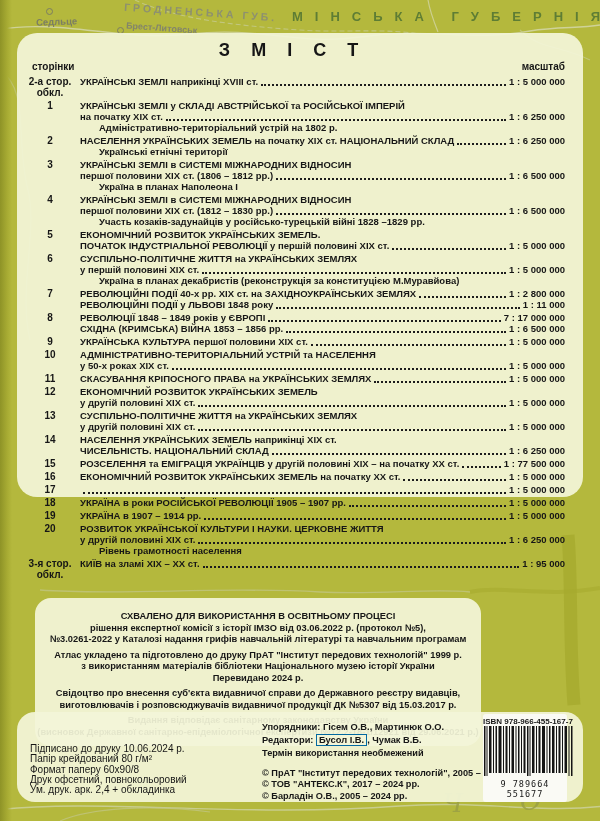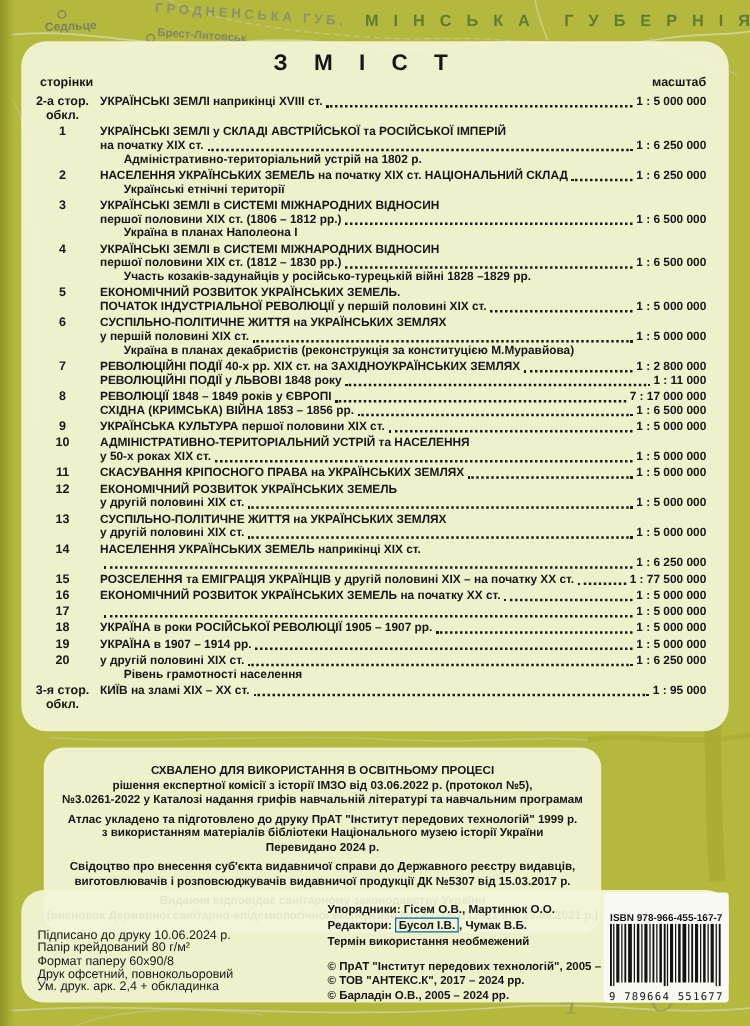--- a/index.html
+++ b/index.html
@@ -16,21 +16,21 @@
   .lbl-minsk{left:292px;top:9px;font-size:13px;letter-spacing:12px;color:#5e7d34;font-weight:bold;}
   .town-dot{position:absolute;z-index:2;width:5px;height:5px;border:1.2px solid #7c7e62;border-radius:50%;}
   .dot-sedlce{left:46px;top:8px;}
   .dot-brest{left:117px;top:27px;}
   .big-letter{position:absolute;z-index:2;font-family:"DejaVu Serif",serif;font-style:italic;
               font-size:26px;color:#9ba045;opacity:.85;}
   .bl-ch{left:443px;top:788px;}
   .bl-o{left:520px;top:786px;}
   
   .panel{position:absolute;z-index:3;background:rgba(243,245,216,0.93);}
-  .toc-box{left:17px;top:33px;width:566px;height:552px;border-radius:20px;padding:5px 18px 0 3px;box-sizing:border-box;}
+  .toc-box{left:17px;top:33px;width:566px;height:464px;border-radius:20px;padding:5px 18px 0 3px;box-sizing:border-box;}
   .toc-title{text-align:center;font-size:18px;line-height:18px;font-weight:bold;letter-spacing:8px;margin:3px 0 0 0;}
   .col-heads{display:flex;justify-content:space-between;font-size:10px;font-weight:bold;
              margin-top:2px;padding:0 0 0 12px;line-height:11px;}
   #toc-rows{margin-top:4px;}
   .toc-row{display:flex;margin-bottom:2px;}
   .page-col{width:60px;flex-shrink:0;text-align:center;font-size:10px;line-height:11px;
             font-weight:bold;white-space:pre-line;}
   .main-col{flex:1;min-width:0;}
   .line{display:flex;align-items:flex-end;font-size:9.5px;line-height:11px;font-weight:bold;}
   .line .lt{white-space:nowrap;}
@@ -42,22 +42,22 @@
                 text-align:center;font-size:9.3px;font-weight:bold;line-height:11.5px;box-sizing:border-box;padding-top:13px;}
   .approval-box p{margin:0 0 0 0;}
   .approval-box .gap{height:4px;}
   .imprint-box{left:17px;top:712px;width:566px;height:90px;border-radius:18px;}
   .credits{position:absolute;left:262px;top:721px;z-index:4;font-size:9.3px;font-weight:bold;line-height:12.5px;white-space:nowrap;}
   .boxed{border:1px solid #0369a1;padding:0 2px;display:inline-block;line-height:10px;}
   .print-info{position:absolute;left:30px;top:744px;z-index:4;font-size:10px;font-weight:normal;line-height:10.3px;white-space:nowrap;}
   .usage{position:absolute;left:262px;top:748px;z-index:4;font-size:9.2px;font-weight:bold;white-space:nowrap;}
   .copyright{position:absolute;left:262px;top:768px;z-index:4;font-size:9.2px;font-weight:bold;line-height:11.3px;white-space:nowrap;}
   
-  .isbn-box{position:absolute;left:483px;top:714px;width:100px;height:88px;z-index:5;
-            background:#fafaf5;border-radius:3px;text-align:center;box-sizing:border-box;padding-top:16px;}
+  .isbn-box{position:absolute;left:483px;top:714px;width:84px;height:88px;z-index:5;
+            background:#fafaf5;border-radius:3px;text-align:center;box-sizing:border-box;padding-top:3px;}
   .isbn-label{font-size:8px;font-weight:bold;letter-spacing:0;white-space:nowrap;}
   .isbn-digits{font-family:"DejaVu Sans Mono",monospace;font-size:8.5px;letter-spacing:1px;margin-top:-1px;}
 </style>
 </head>
 <body>
 
 <div class="page">
 
   <svg class="map-svg" width="600" height="821" viewBox="0 0 600 821">
     <path d="M-5,30 C60,18 120,42 190,34 C260,26 300,46 360,37 C430,27 470,42 530,31 C560,26 585,29 605,24" stroke="#d2d5a2" stroke-width="1.4" fill="none" opacity="0.9"></path>
@@ -280,20 +280,21 @@
             </div>
           </div>
         </div>
         <div class="toc-row">
           <div class="page-col">14</div>
           <div class="main-col">
             <div class="line">
               <span class="lt">НАСЕЛЕННЯ УКРАЇНСЬКИХ ЗЕМЕЛЬ наприкінці XIX ст.</span>
             </div>
             <div class="line">
+              <span class="lt">ЧИСЕЛЬНІСТЬ. НАЦІОНАЛЬНИЙ СКЛАД</span>
               <span class="dots"></span>
               <span class="scale">1 : 6 250 000</span>
             </div>
           </div>
         </div>
         <div class="toc-row">
           <div class="page-col">15</div>
           <div class="main-col">
             <div class="line">
               <span class="lt">РОЗСЕЛЕННЯ та ЕМІГРАЦІЯ УКРАЇНЦІВ у другій половині XIX – на початку XX ст.</span>
@@ -337,20 +338,23 @@
             <div class="line">
               <span class="lt">УКРАЇНА в 1907 – 1914 рр.</span>
               <span class="dots"></span>
               <span class="scale">1 : 5 000 000</span>
             </div>
           </div>
         </div>
         <div class="toc-row">
           <div class="page-col">20</div>
           <div class="main-col">
+            <div class="line">
+              <span class="lt">РОЗВИТОК УКРАЇНСЬКОЇ КУЛЬТУРИ І НАУКИ. ЦЕРКОВНЕ ЖИТТЯ</span>
+            </div>
             <div class="line">
               <span class="lt">у другій половині XIX  ст.</span>
               <span class="dots"></span>
               <span class="scale">1 : 6 250 000</span>
             </div>
             <div class="line sub">
               <span class="lt">Рівень грамотності населення</span>
             </div>
           </div>
         </div>

